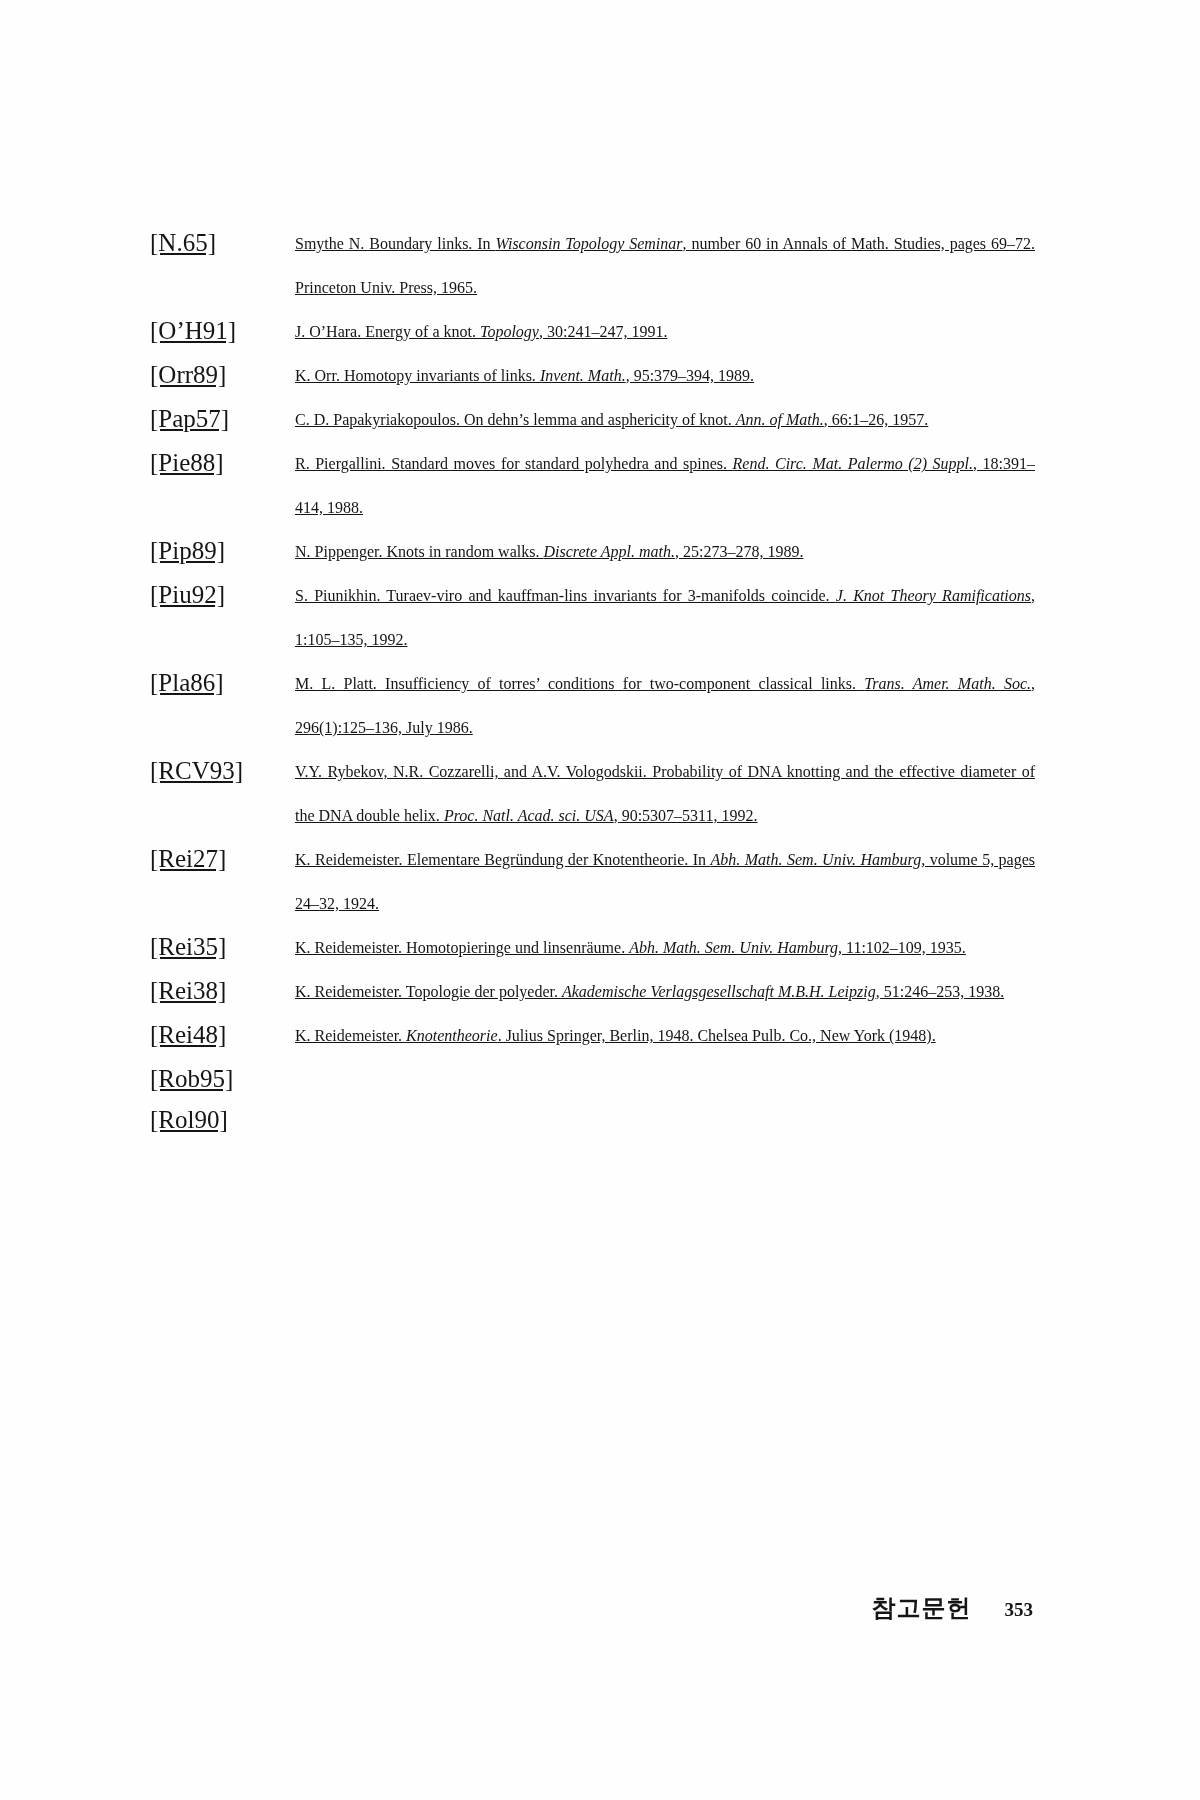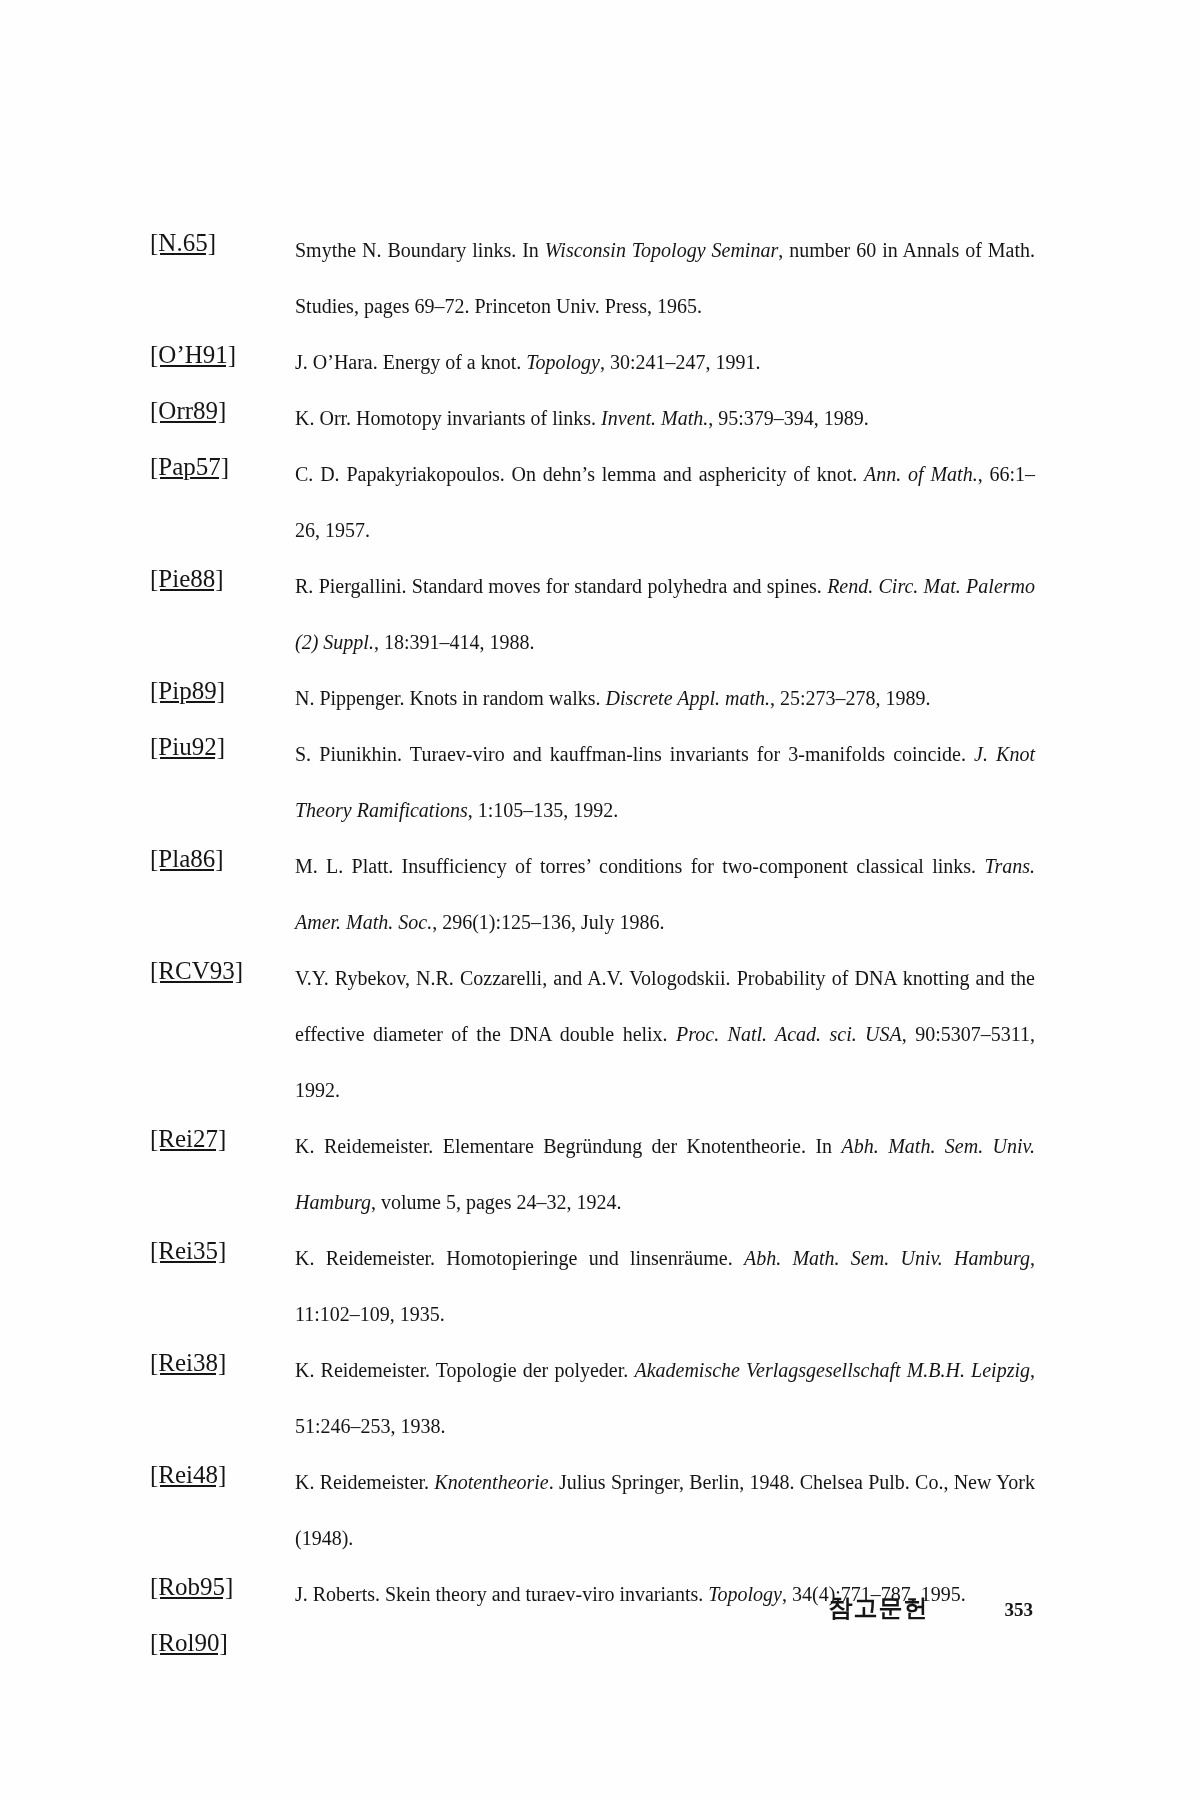--- a/index.html
+++ b/index.html
@@ -34,33 +34,34 @@
     .ref-label {
       width: 145px;
       flex: 0 0 145px;
       font-size: 25px;
       line-height: 41.3px;
       white-space: nowrap;
       text-decoration: underline;
     }
     .ref-body {
       flex: 1 1 auto;
-      font-size: 20px;
-      line-height: 56px;
+      font-size: 16px;
+      line-height: 44px;
       text-align: justify;
       text-align-last: left;
+      text-decoration: underline;
     }
     .ref-body .seg-i { font-style: italic; }
     .footer {
       position: absolute;
       top: 1592px;
       right: 167px;
       display: flex;
       align-items: baseline;
-      gap: 76px;
+      gap: 33px;
       font-size: 24px;
       font-weight: bold;
     }
     .footer-title {
       font-family: "DejaVu Sans", sans-serif;
       font-size: 24px;
       font-weight: bold;
       letter-spacing: 1px;
     }
     .footer-page {
@@ -121,21 +122,20 @@
       <div class="ref">
         <div class="ref-label">[Rei38]</div>
         <div class="ref-body"><span class="seg">K. Reidemeister. Topologie der polyeder. </span><span class="seg-i">Akademische Verlagsgesellschaft M.B.H. Leipzig</span><span class="seg">, 51:246–253, 1938.</span></div>
       </div>
       <div class="ref">
         <div class="ref-label">[Rei48]</div>
         <div class="ref-body"><span class="seg">K. Reidemeister. </span><span class="seg-i">Knotentheorie</span><span class="seg">. Julius Springer, Berlin, 1948. Chelsea Pulb. Co., New York (1948).</span></div>
       </div>
       <div class="ref">
         <div class="ref-label">[Rob95]</div>
-        <div class="ref-body"><span class="seg">J. Roberts. Skein theory and turaev-viro invariants. </span><span class="seg-i">Topology</span><span class="seg">, 34(4):771–787, 1995.</span></div>
       </div>
       <div class="ref">
         <div class="ref-label">[Rol90]</div>
       </div>
     </div>
 
   <div class="footer">
     <span class="footer-title">참고문헌</span>
     <span class="footer-page">353</span>
   </div>

